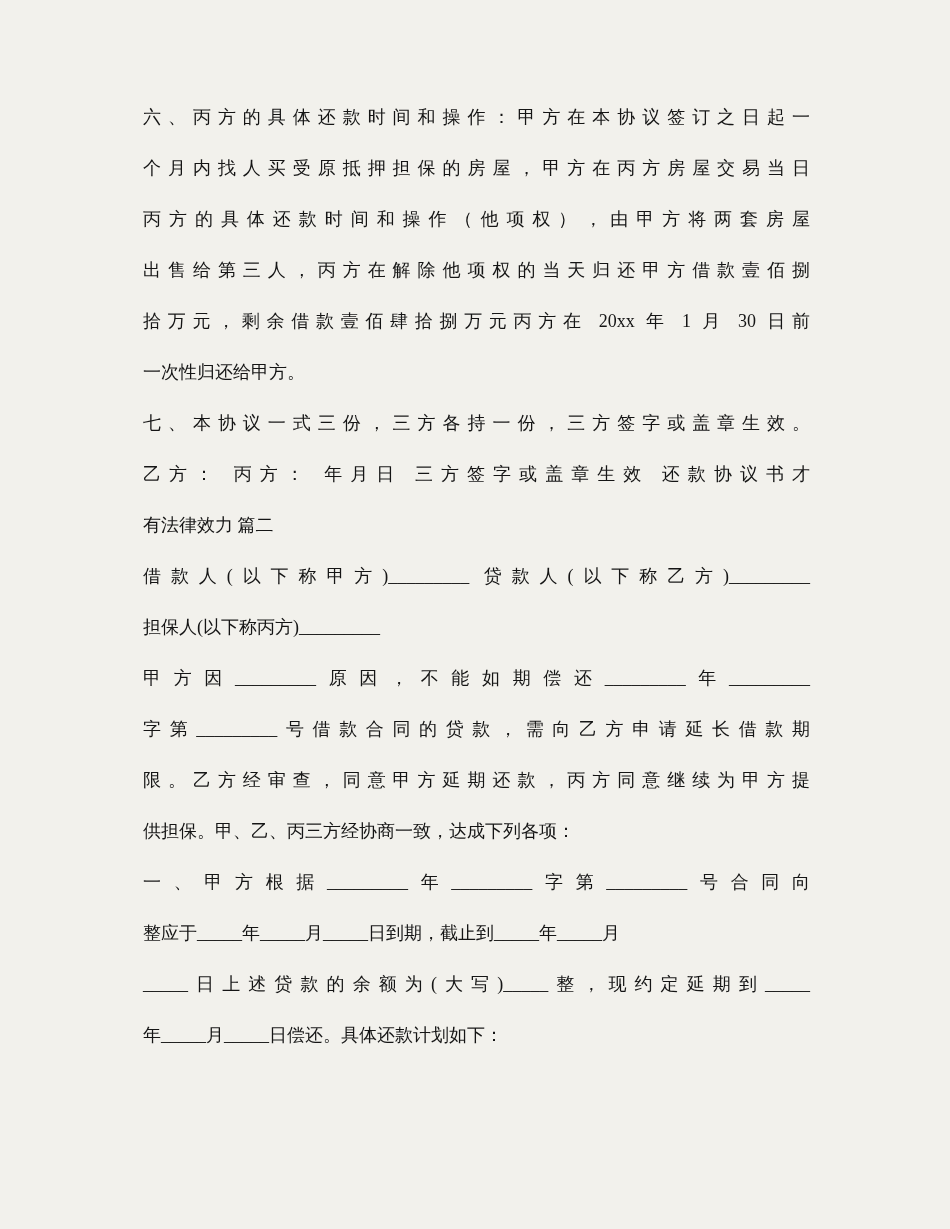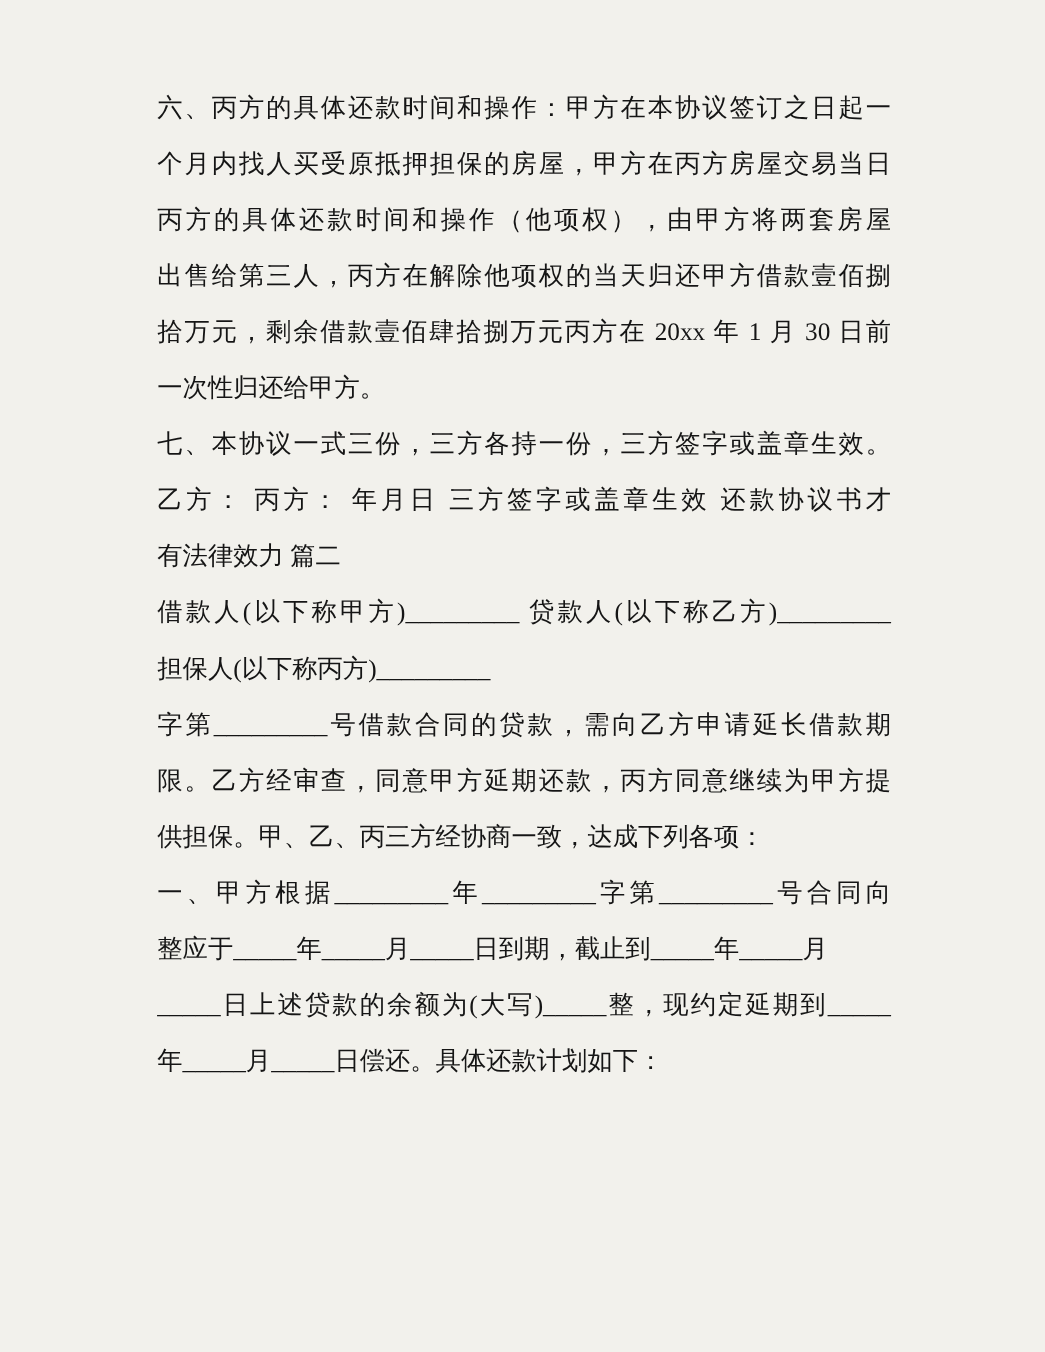--- a/index.html
+++ b/index.html
@@ -7,24 +7,24 @@
     padding: 0;
   }
   body {
     width: 950px;
     height: 1229px;
     background: #f2f1ec;
     overflow: hidden;
   }
   .page {
     box-sizing: content-box;
-    padding: 72px 140px 0 143px;
+    padding: 92px 140px 0 143px;
     width: 667px;
     font-family: "Liberation Serif", "DejaVu Serif", serif;
-    font-size: 23px;
+    font-size: 18px;
     line-height: 51px;
     color: #151515;
   }
   .line {
     white-space: pre-wrap;
     min-height: 51px;
   }
   
   .j {
     text-align: justify;
@@ -39,20 +39,21 @@
   <div class="line j">个月内找人买受原抵押担保的房屋，甲方在丙方房屋交易当日</div>
   <div class="line j">丙方的具体还款时间和操作（他项权），由甲方将两套房屋</div>
   <div class="line j">出售给第三人，丙方在解除他项权的当天归还甲方借款壹佰捌</div>
   <div class="line j">拾万元，剩余借款壹佰肆拾捌万元丙方在 20xx 年 1 月 30 日前</div>
   <div class="line">一次性归还给甲方。</div>
   <div class="line j">七、本协议一式三份，三方各持一份，三方签字或盖章生效。</div>
   <div class="line j">乙方： 丙方： 年月日 三方签字或盖章生效 还款协议书才</div>
   <div class="line">有法律效力 篇二</div>
   <div class="line j">借款人(以下称甲方)_________ 贷款人(以下称乙方)_________</div>
   <div class="line">担保人(以下称丙方)_________</div>
+  <div class="line j">甲方因_________原因，不能如期偿还_________年_________</div>
   <div class="line j">字第_________号借款合同的贷款，需向乙方申请延长借款期</div>
   <div class="line j">限。乙方经审查，同意甲方延期还款，丙方同意继续为甲方提</div>
   <div class="line">供担保。甲、乙、丙三方经协商一致，达成下列各项：</div>
   <div class="line j">一、甲方根据_________年_________字第_________号合同向</div>
   <div class="line">整应于_____年_____月_____日到期，截止到_____年_____月</div>
   <div class="line j">_____日上述贷款的余额为(大写)_____整，现约定延期到_____</div>
   <div class="line">年_____月_____日偿还。具体还款计划如下：</div>
 </div>
 
 </body></html>

